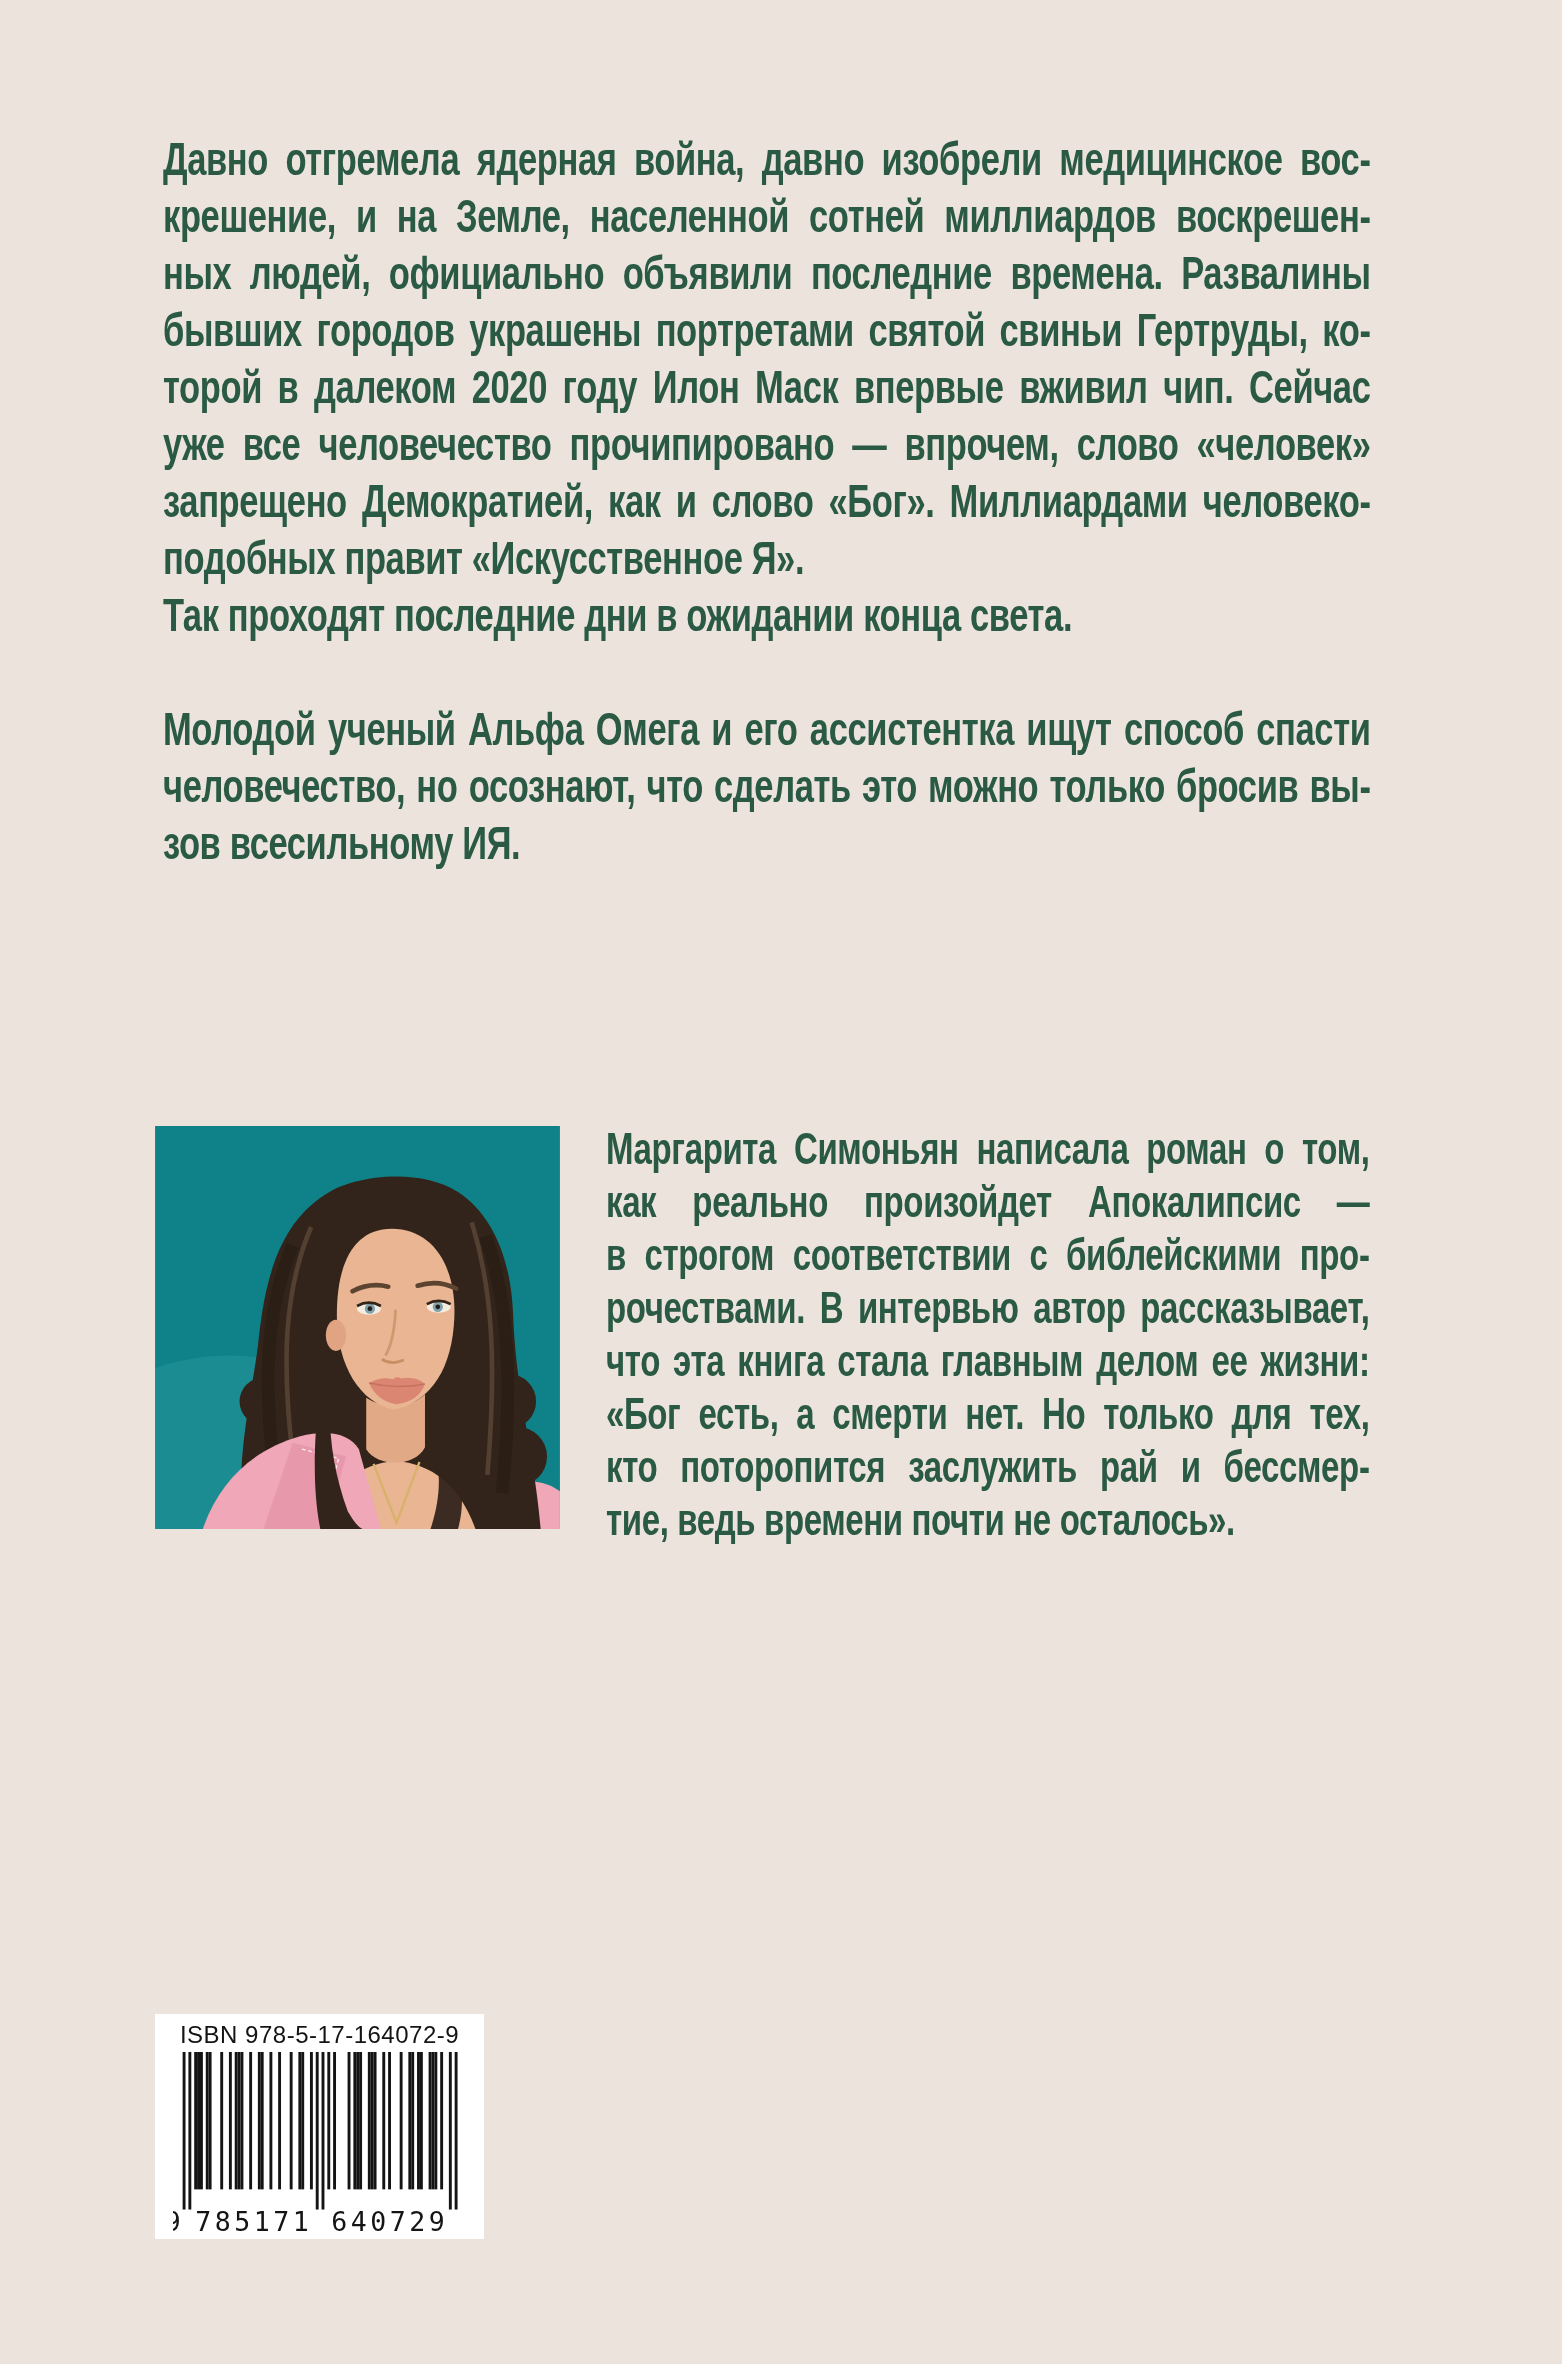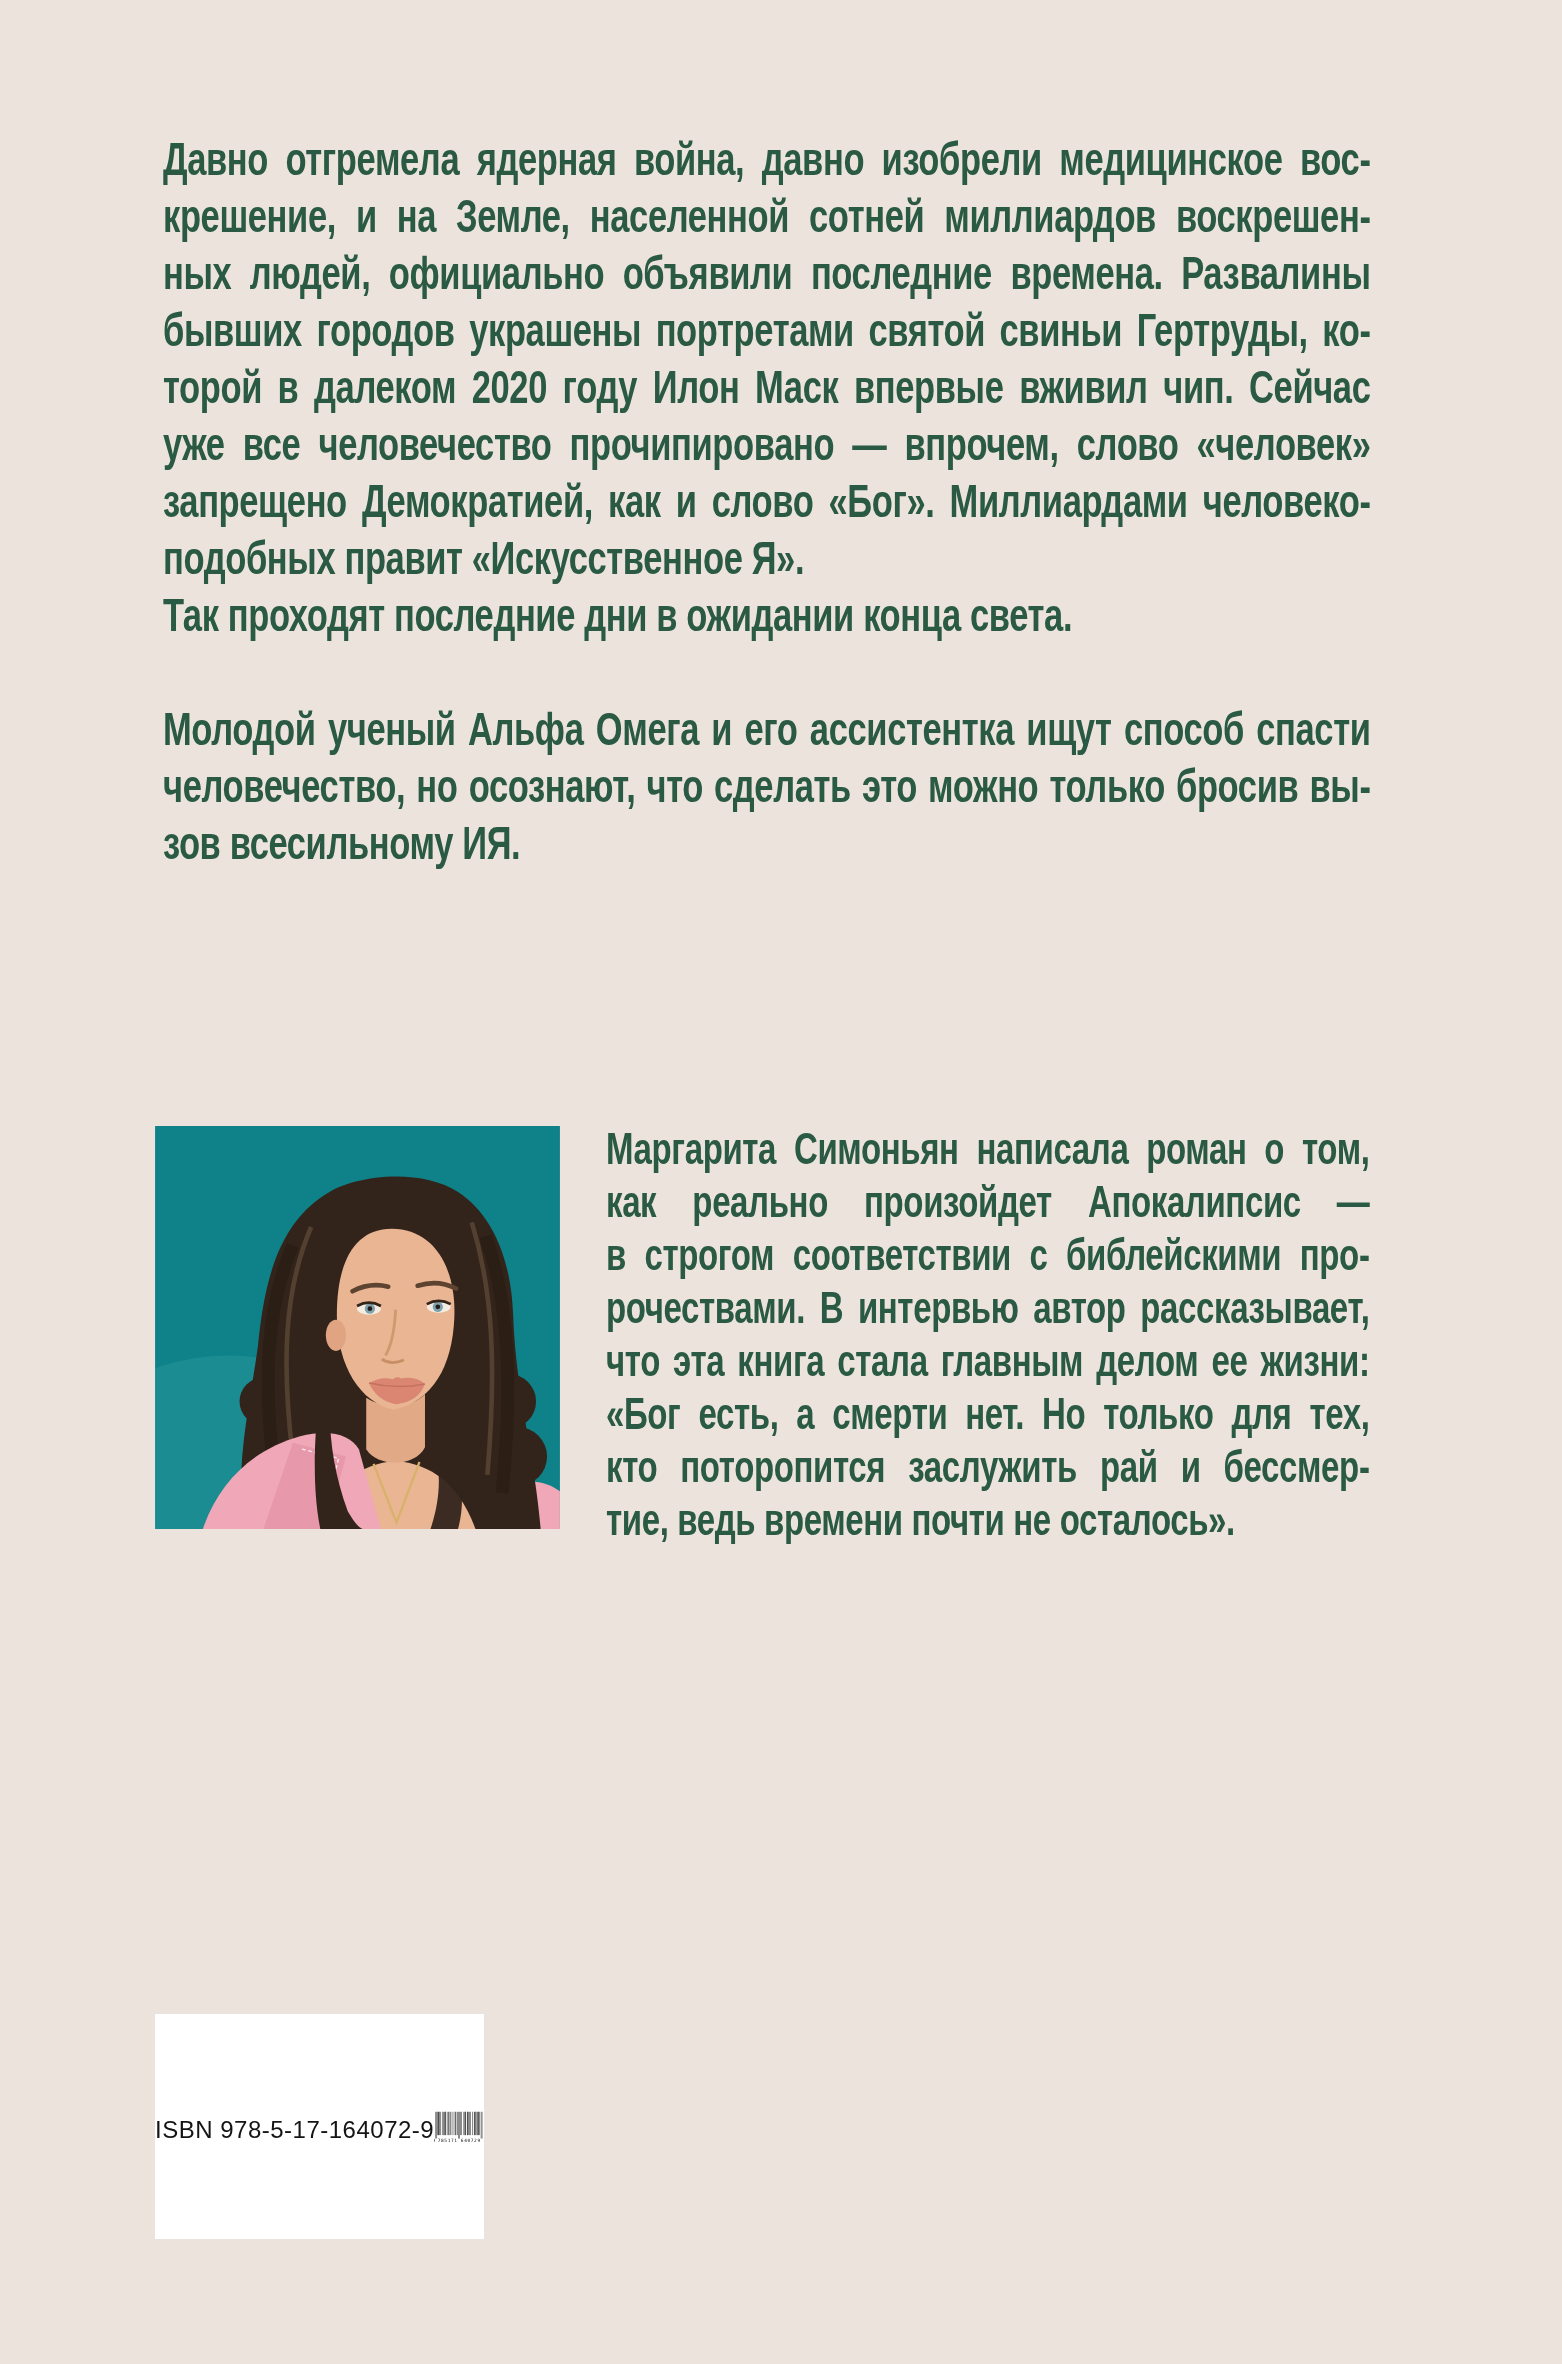--- a/index.html
+++ b/index.html
@@ -25,21 +25,21 @@
     font-size:44px;line-height:53px;
   }
   .line{white-space:nowrap;}
   .line.just{text-align:justify;text-align-last:justify;}
   #author-photo{
     position:absolute;left:155px;top:1126px;width:405px;height:403px;display:block;
   }
   #barcode-panel{
     position:absolute;left:155px;top:2014px;width:329px;height:225px;
     background:var(--panel,#ffffff);
-    display:flex;flex-direction:row;align-items:center;
+    display:flex;flex-direction:column;align-items:center;
   }
   #isbn-label{
     margin-top:7.3px;
     font-size:24px;line-height:27.5px;color:var(--bar-ink,#141414);
     letter-spacing:0.5px;font-weight:400;white-space:nowrap;
   }
   #ean13-barcode{display:block;margin-top:2.8px;}
 </style>
 </head>
 <body>

